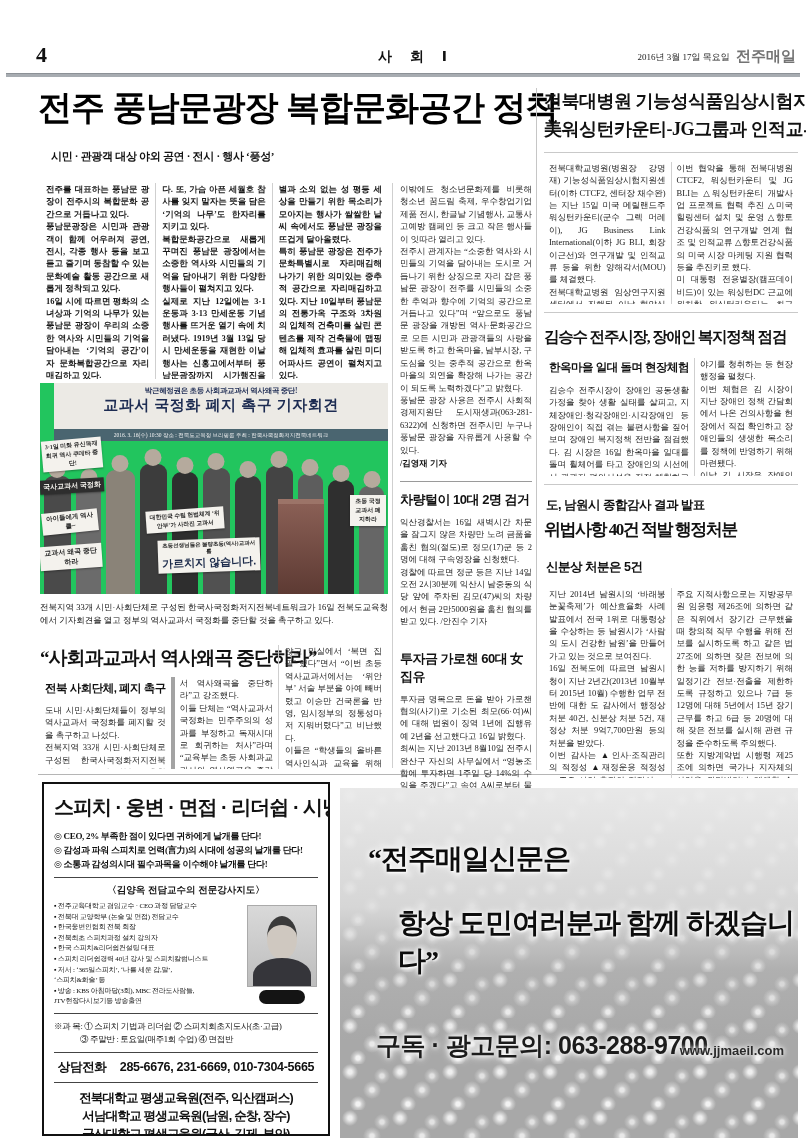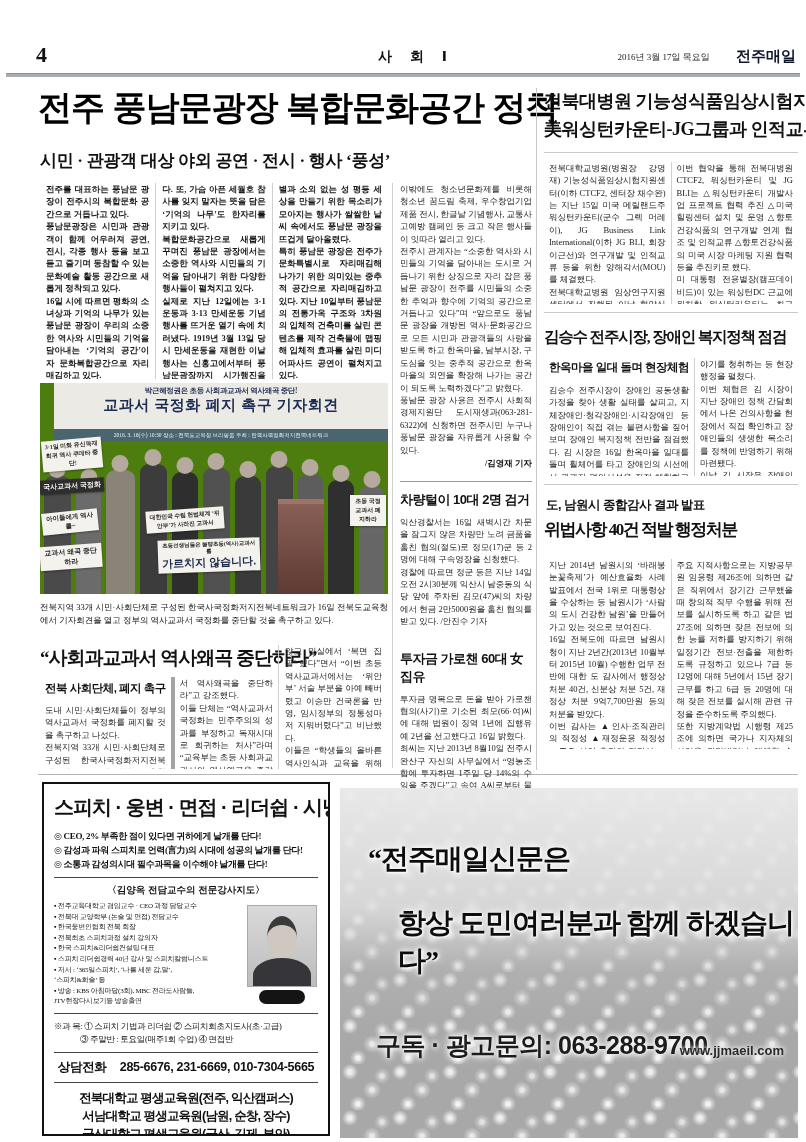--- a/index.html
+++ b/index.html
@@ -7,48 +7,48 @@
   .page{position:relative;width:806px;height:1142px;background:#fff;margin:0 auto;
         font-family:"Liberation Serif","DejaVu Serif",serif;color:#111;overflow:hidden;}
 
   
   .hdr{position:absolute;top:40px;left:36px;right:10px;height:30px;}
   .hdr .pageno{position:absolute;left:0;bottom:2px;font-size:22px;font-weight:700;}
   .hdr .section{position:absolute;left:0;right:0;text-align:center;bottom:4px;
                 font-size:14px;font-weight:700;letter-spacing:7px;}
   .hdr .right{position:absolute;right:0;bottom:4px;font-size:9px;color:#222;}
   .hdr .right .masthead{font-family:"Liberation Sans","DejaVu Sans",sans-serif;
-                font-size:15px;font-weight:900;margin-left:24px;color:#0f172a;vertical-align:-1px;}
+                font-size:15px;font-weight:900;margin-left:4px;color:#737373;vertical-align:-1px;}
   .hdr-rule{position:absolute;top:73px;left:6px;right:6px;height:3px;background:#a7acb1;border-top:1px solid #8c9196;}
 
   
   .main-hl{position:absolute;top:85px;left:38px;width:494px;
            font-family:"Liberation Sans","DejaVu Sans",sans-serif;
            font-size:34px;font-weight:900;letter-spacing:-1px;color:#000;white-space:nowrap;}
-  .main-sub{position:absolute;top:149px;left:40px;font-size:17px;font-weight:700;letter-spacing:-0.3px;}
+  .main-sub{position:absolute;top:149px;left:51px;font-size:11px;font-weight:700;letter-spacing:-0.3px;}
 
   .bodytxt{font-size:8.5px;line-height:12.4px;text-align:justify;white-space:pre-line;color:#1a1a1a;}
   .cols3{position:absolute;top:183px;left:40px;width:348px;height:196px;display:flex;overflow:hidden;font-weight:bold;}
   .cols3>div{flex:1;padding:0 6px;}
   .cols3>div+div{border-left:1px solid #cfcfcf;}
 
   .vr-mid{position:absolute;left:392px;top:183px;width:1px;height:585px;background:#cfcfcf;}
   .vr-main{position:absolute;left:536px;top:88px;width:1px;height:682px;background:#c6c6c6;}
   .hr-ads{position:absolute;top:774px;left:38px;right:8px;height:1px;background:#b5b5b5;}
 
   
   .col4blk{position:absolute;left:400px;top:183px;width:132px;}
-  .byline{text-align:right;font-size:8.5px;font-weight:700;margin-top:2px;}
+  .byline{font-size:8.5px;font-weight:700;margin-top:2px;}
   .brief{margin-top:11px;border-top:1px solid #9a9a9a;padding-top:9px;}
   .brief2{margin-top:13px;}
   .brief h3{margin:0 0 7px 0;font-family:"Liberation Sans","DejaVu Sans",sans-serif;
             font-size:13px;font-weight:800;letter-spacing:-0.5px;}
 
   
-  .photo{position:absolute;left:40px;top:383px;width:348px;height:211px;background:#4d7c0f;overflow:hidden;}
+  .photo{position:absolute;left:40px;top:383px;width:348px;height:211px;background:#22c55e;overflow:hidden;}
   .ph-banner{position:absolute;top:0;left:14px;right:0;height:46px;background:#eceae5;text-align:center;}
   .ph-b1{font-size:7.5px;font-weight:700;color:#233158;padding-top:3px;letter-spacing:-0.3px;}
   .ph-b2{font-size:15px;font-weight:900;color:#1d2c52;letter-spacing:0.5px;
          font-family:"Liberation Sans","DejaVu Sans",sans-serif;}
   .ph-b3{position:absolute;top:46px;left:14px;right:0;height:12px;background:#4a6570;
          color:#f2f2f2;font-size:5.5px;line-height:12px;text-align:center;overflow:hidden;white-space:nowrap;}
   .people{position:absolute;bottom:0;left:0;right:0;height:148px;display:flex;
           align-items:flex-end;gap:5px;padding:0 4px;}
   .person{position:relative;border-radius:9px 9px 0 0;}
   .person::before{content:"";position:absolute;top:-15px;left:50%;transform:translateX(-50%);
@@ -293,20 +293,21 @@
 이번 체험은 김 시장이 지난 장애인 정책 간담회에서 나온 건의사항을 현장에서 직접 확인하고 장애인들의 생생한 목소리를 정책에 반영하기 위해 마련됐다.
 이날 김 시장은 장애인 이동권 보장과 편의시설 확충 등 장애인 복지정책을 꼼꼼히 챙겼다.  /김영재 기자</div>
       </div>
     </div>
 
     <div class="rrule"></div>
 
     <div class="ra3">
       <div class="kicker">도, 남원시 종합감사 결과 발표</div>
       <h2>위법사항 40건 적발 행정처분</h2>
+      <div class="sub">신분상 처분은 5건</div>
       <div class="two">
         <div class="bodytxt">지난 2014년 남원시의 ‘바래봉 눈꽃축제’가 예산효율화 사례발표에서 전국 1위로 대통령상을 수상하는 등 남원시가 ‘사람의 도시 건강한 남원’을 만들어 가고 있는 것으로 보여진다.
 16일 전북도에 따르면 남원시청이 지난 2년간(2013년 10월부터 2015년 10월) 수행한 업무 전반에 대한 도 감사에서 행정상 처분 40건, 신분상 처분 5건, 재정상 처분 9억7,700만원 등의 처분을 받았다.
 이번 감사는 ▲인사·조직관리의 적정성 ▲재정운용 적정성 ▲주요 사업 추진의 적정성 ▲각종 인허가의 적정성 등에 대해 이뤄졌다.
 감사결과 총 40건의 위법사항을 적발해 시정 21건, 주의 18건, 권고 1건</div>
         <div class="bodytxt">주요 지적사항으로는 지방공무원 임용령 제26조에 의하면 같은 직위에서 장기간 근무했을 때 창의적 직무 수행을 위해 전보를 실시하도록 하고 같은 법 27조에 의하면 잦은 전보에 의한 능률 저하를 방지하기 위해 일정기간 전보·전출을 제한하도록 규정하고 있으나 7급 등 12명에 대해 5년에서 15년 장기근무를 하고 6급 등 20명에 대해 잦은 전보를 실시해 관련 규정을 준수하도록 주의했다.
 또한 지방계약법 시행령 제25조에 의하면 국가나 지자체의 사업을 위탁받거나 대행할 수 있는 자와 해당사업에 대한 계약을 체결하는 경우에 한해 수의계약만 가능하도록 돼 있다.
 그러나 남원시는 힐링캠프 교육(4,500만원)과 저수지 비상대처(EAP) 수립(9,400만원) 용역을 추진하면서 지자체의 사업을 위탁받거나 대행할</div>
       </div>
     </div>

